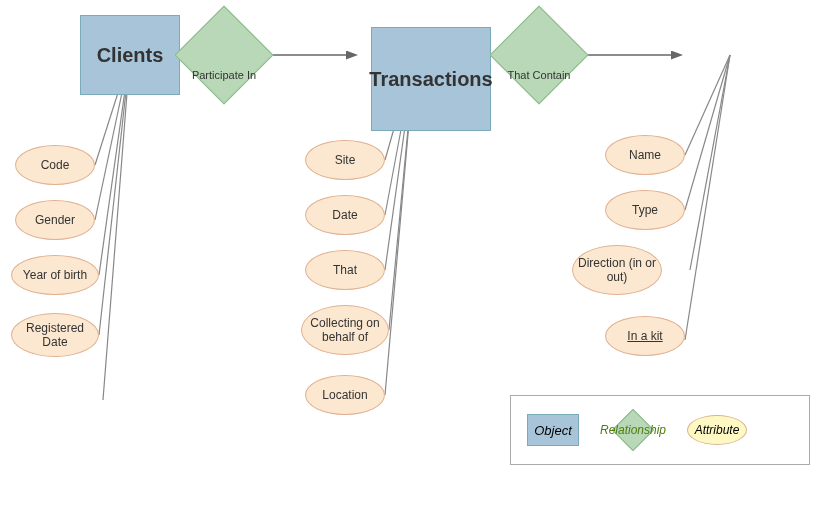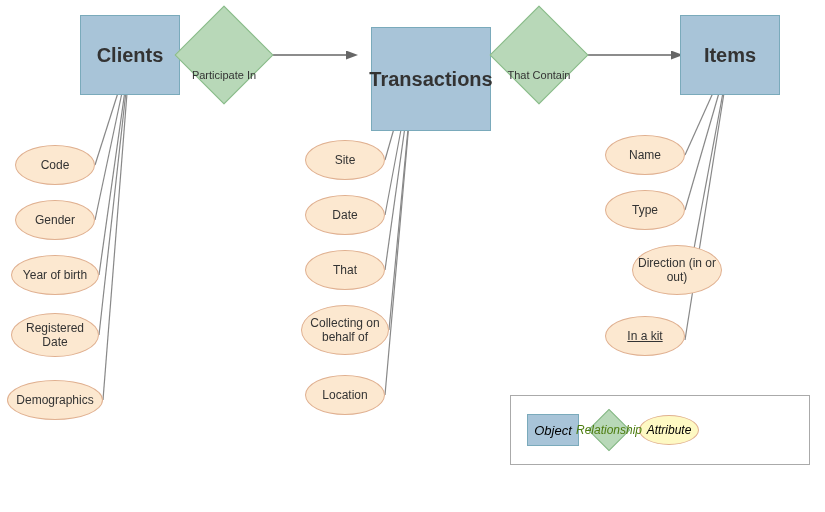--- a/index.html
+++ b/index.html
@@ -75,21 +75,21 @@
       pointer-events: none;
     }
     
     .legend {
       position: absolute;
       border: 1.5px solid #aaa;
       background: #fff;
       display: flex;
       align-items: center;
       padding: 10px 16px;
-      gap: 8px;
+      gap: 32px;
     }
     .legend-item {
       display: flex;
       align-items: center;
       gap: 6px;
     }
     .legend-entity {
       background: #a8c4d8;
       border: 1.5px solid #7aaabb;
       width: 52px;
@@ -174,23 +174,20 @@
   </svg>
 
   <div class="entity-box" style="left:80px; top:15px; width:100px; height:80px;">
     <span>Clients</span>
   </div>
 
   <div class="entity-box" style="left:371px; top:15px; width:120px; height:104px;margin-top:12px;">
     <span>Transactions</span>
   </div>
 
-  <div class="entity-box" style="left:680px; top:15px; width:100px; height:80px;">
-    <span>Items</span>
-  </div>
 
   <div class="diamond-wrapper" style="position:absolute; left:188px; top:18px; width:72px; height:74px;">
     <div class="diamond"></div>
     <span class="diamond-label" style="font-size:11px; width:68px;">Participate In</span>
   </div>
 
   <div class="diamond-wrapper" style="position:absolute; left:503px; top:18px; width:72px; height:74px;">
     <div class="diamond"></div>
     <span class="diamond-label" style="font-size:11px; width:68px;">That Contain</span>
   </div>
@@ -200,23 +197,20 @@
   </div>
   <div class="attr-oval" style="left:15px; top:200px; width:80px; height:40px;">
     <span>Gender</span>
   </div>
   <div class="attr-oval" style="left:11px; top:255px; width:88px; height:40px;">
     <span>Year of birth</span>
   </div>
   <div class="attr-oval" style="left:11px; top:313px; width:88px; height:44px;">
     <span>Registered Date</span>
   </div>
-  <div class="attr-oval" style="left:7px; top:380px; width:96px; height:40px;">
-    <span>Demographics</span>
-  </div>
 
   <div class="attr-oval" style="left:305px; top:140px; width:80px; height:40px;">
     <span>Site</span>
   </div>
   <div class="attr-oval" style="left:305px; top:195px; width:80px; height:40px;">
     <span>Date</span>
   </div>
   <div class="attr-oval" style="left:305px; top:250px; width:80px; height:40px;">
     <span>That</span>
   </div>
@@ -226,21 +220,21 @@
   <div class="attr-oval" style="left:305px; top:375px; width:80px; height:40px;">
     <span>Location</span>
   </div>
 
   <div class="attr-oval" style="left:605px; top:135px; width:80px; height:40px;">
     <span>Name</span>
   </div>
   <div class="attr-oval" style="left:605px; top:190px; width:80px; height:40px;">
     <span>Type</span>
   </div>
-  <div class="attr-oval" style="left:632px; top:245px; width:90px; height:50px;">
+  <div class="attr-oval" style="left:572px; top:245px; width:90px; height:50px;">
     <span>Direction (in or out)</span>
   </div>
   <div class="attr-oval" style="left:605px; top:316px; width:80px; height:40px;text-decoration:underline;">
     <span>In a kit</span>
   </div>
 
   <div class="legend" style="left:510px; top:395px; width:300px; height:70px;">
     <div class="legend-item">
       <div class="legend-entity">
         <span style="font-style:italic;">Object</span>

